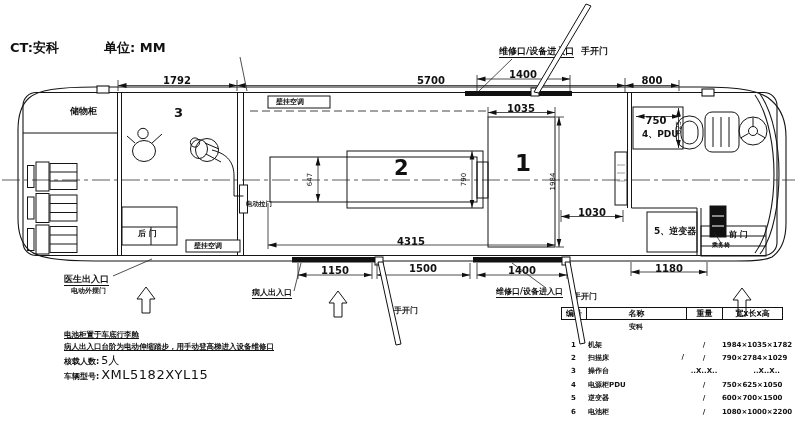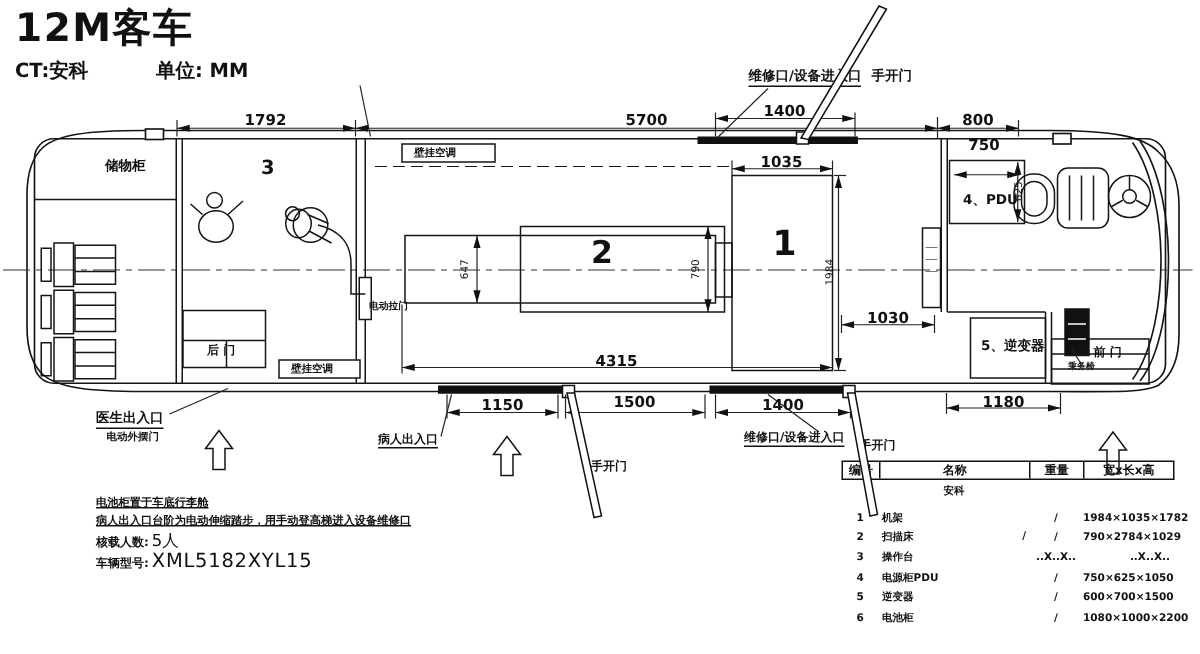--- a/index.html
+++ b/index.html
@@ -240,21 +240,20 @@
   </svg>
 
   <svg id="doors" width="800" height="436" viewBox="0 0 800 436">
     <g fill="#fff" stroke="#111" stroke-width="1">
       <polygon points="534,92 539,93 591,6 586,4"></polygon>
       <polygon points="378,262 383,262 401,344 396,345"></polygon>
       <polygon points="565,262 570,262 585,343 580,344"></polygon>
     </g>
   </svg>
 
-  <div class="lbl title">12M客车</div>
   <div class="lbl sub" style="left:10px;top:41px;">CT:安科</div>
   <div class="lbl sub" style="left:104px;top:41px;">单位: MM</div>
 
   <div class="lbl" style="left:70px;top:107px;font-size:9px;">储物柜</div>
   <div class="lbl" style="left:174px;top:106px;font-size:13px;">3</div>
   <div class="lbl" style="left:394px;top:158px;font-size:21px;font-weight:600;">2</div>
   <div class="lbl" style="left:515px;top:152px;font-size:23px;font-weight:600;">1</div>
   <div class="lbl" style="left:138px;top:230px;font-size:8px;">后 门</div>
   <div class="lbl" style="left:729px;top:231px;font-size:8px;">前 门</div>
   <div class="lbl" style="left:276px;top:98.5px;font-size:7px;">壁挂空调</div>
@@ -271,21 +270,21 @@
   <div class="lbl" style="left:581px;top:47px;font-size:9px;">手开门</div>
   <div class="lbl ul" style="left:496px;top:288px;font-size:8px;">维修口/设备进入口</div>
   <div class="lbl" style="left:394px;top:307px;font-size:8px;">手开门</div>
   <div class="lbl" style="left:573px;top:293px;font-size:8px;">手开门</div>
 
   <div class="dim" style="left:177px;top:76px;">1792</div>
   <div class="dim" style="left:431px;top:76px;">5700</div>
   <div class="dim" style="left:523px;top:70px;">1400</div>
   <div class="dim" style="left:652px;top:76px;">800</div>
   <div class="dim" style="left:521px;top:103.5px;">1035</div>
-  <div class="dim" style="left:656px;top:93px;">750</div>
+  <div class="dim" style="left:656px;top:116px;">750</div>
   <div class="dimv" style="left:673px;top:124px;">625</div>
   <div class="dimv" style="left:545px;top:178px;">1984</div>
   <div class="dimv" style="left:304px;top:176px;">647</div>
   <div class="dimv" style="left:458px;top:176px;">790</div>
   <div class="dim" style="left:592px;top:208px;">1030</div>
   <div class="dim" style="left:411px;top:236.5px;">4315</div>
   <div class="dim" style="left:669px;top:263.5px;">1180</div>
   <div class="dim" style="left:335px;top:266px;">1150</div>
   <div class="dim" style="left:423px;top:264px;">1500</div>
   <div class="dim" style="left:522px;top:266px;">1400</div>

